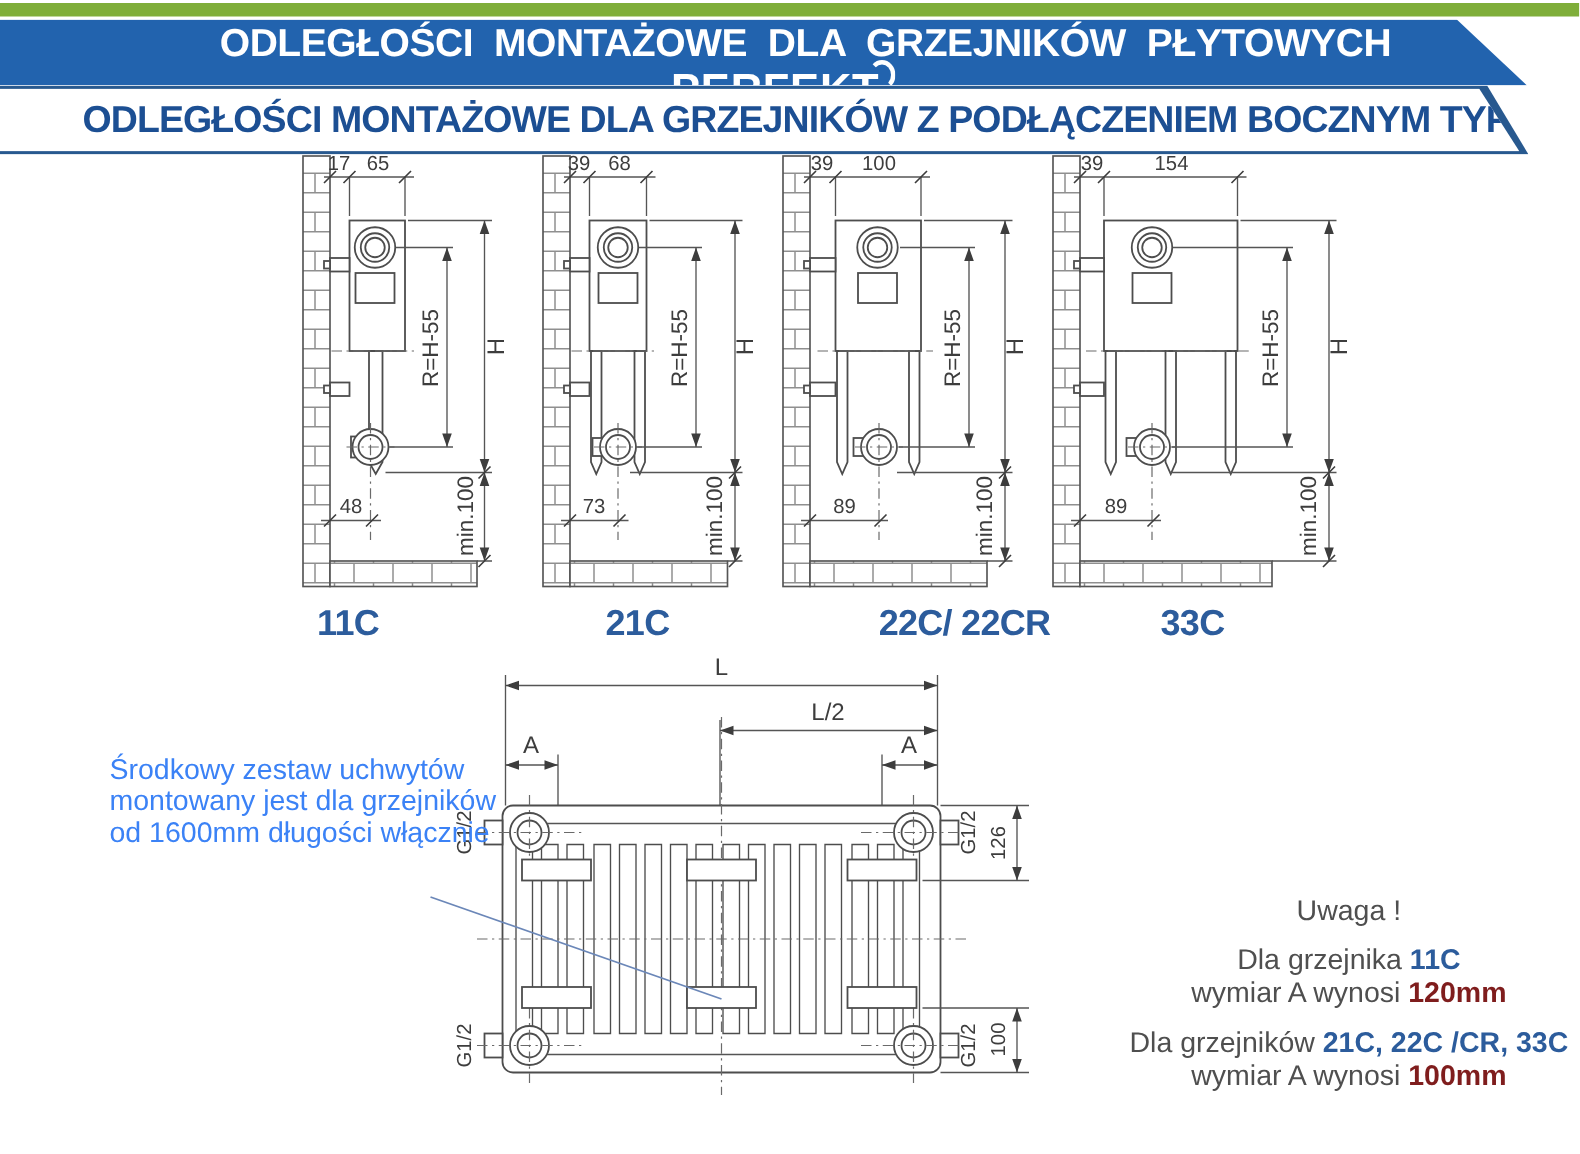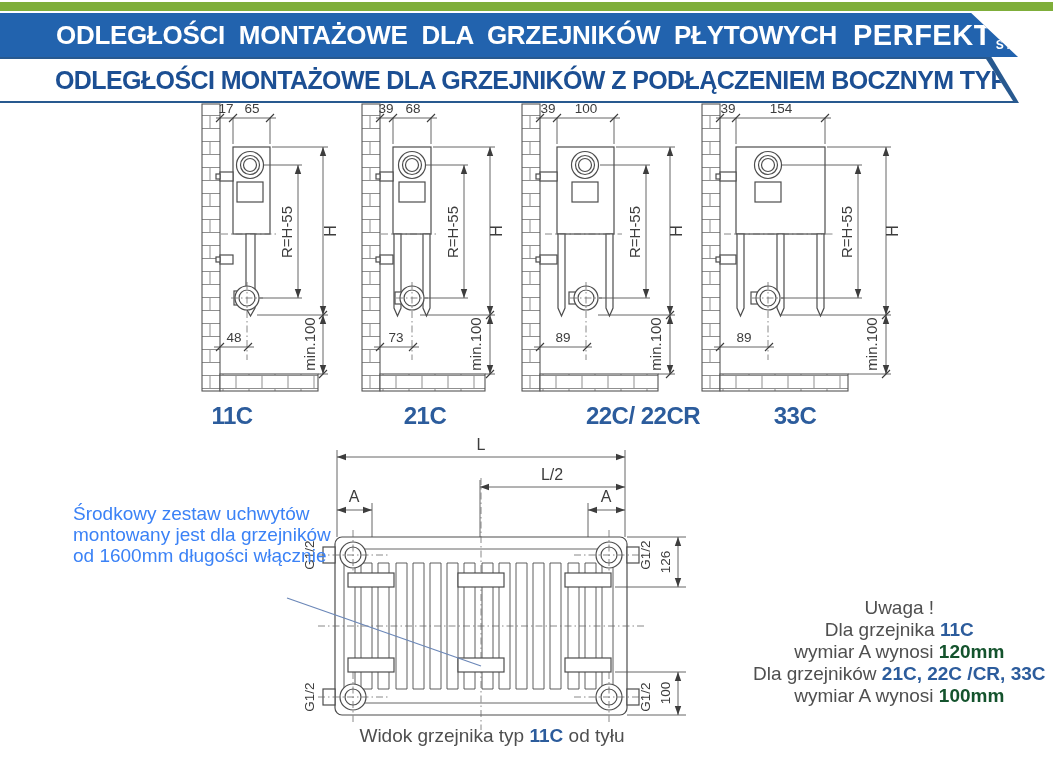--- a/index.html
+++ b/index.html
@@ -2,21 +2,21 @@
 <html><head>
 <meta charset="utf-8">
 <style>
   html,body{margin:0;padding:0;background:#fff;}
   .page{position:relative;width:1053px;height:769px;background:#fff;overflow:hidden;
         font-family:"Liberation Sans",sans-serif;}
   
   .bar-green{position:absolute;top:2px;left:0;width:1053px;height:9px;background:#7fae3a;}
   .banner-main{position:absolute;top:13px;left:0;width:1018px;height:44px;background:#2263ae;
                clip-path:polygon(0 0,95.4% 0,100% 100%,0 100%);
-               display:flex;align-items:center;padding-left:56px;box-sizing:border-box;}
+               display:flex;align-items:center;padding-left:56px;box-sizing:border-box;flex-direction:column;}
   .banner-main .ttl{color:#fff;font-size:26px;font-weight:bold;word-spacing:7px;letter-spacing:-0.3px;white-space:nowrap;}
   .brand{color:#fff;font-weight:bold;font-size:29px;letter-spacing:0.5px;margin-left:16px;white-space:nowrap;}
   .curl{display:inline-block;width:12px;height:14px;border:3px solid #fff;border-left-color:transparent;
         border-bottom-color:transparent;border-radius:50%;position:relative;top:-9px;left:-7px;}
   .brand-suffix{color:#fff;font-size:12px;font-weight:bold;letter-spacing:0.5px;margin-left:-14px;position:relative;top:4px;}
   .banner-sub{position:absolute;top:57px;left:-3px;width:1022px;height:46px;background:#28598f;
               clip-path:polygon(0 0,97.3% 0,100% 100%,0 100%);}
   .banner-sub .inner{position:absolute;top:2px;left:0;width:1016px;height:42px;background:#fff;
               clip-path:polygon(0 0,97.35% 0,100% 100%,0 100%);
               display:flex;align-items:center;padding-left:58px;box-sizing:border-box;}
@@ -32,23 +32,23 @@
   svg .tick{stroke:#3d3d3d;stroke-width:1.1;fill:none;}
   svg .arr{fill:#3d3d3d;stroke:none;}
   svg .brick{fill:url(#bk);stroke:#555;stroke-width:1.1;}
   svg text{font-family:"Liberation Sans",sans-serif;fill:#3d3d3d;}
   svg .dm{font-size:13.5px;text-anchor:middle;}
   svg .dm-lg{font-size:15px;text-anchor:middle;}
   svg .ld{stroke:#6b87b8;stroke-width:1.2;fill:none;}
   
   .note-left{position:absolute;left:73px;top:503px;font-size:19px;line-height:21px;color:#3b82f6;white-space:pre-line;}
   .note-right{position:absolute;left:753px;top:597px;font-size:19px;color:#4f4f4f;line-height:22px;text-align:center;}
-  .note-right .blk{}
+  .note-right .blk{margin-top:11px;}
   .mdl{color:#2c5c9c;font-weight:bold;}
-  .bld{color:#14532d;font-weight:bold;}
+  .bld{color:#7f1d1d;font-weight:bold;}
   .caption{position:absolute;left:492px;top:725px;transform:translateX(-50%);font-size:19px;color:#4f4f4f;white-space:nowrap;}
 </style>
 </head>
 <body>
 
 <div class="page">
 
   <svg width="0" height="0" style="position:absolute" aria-hidden="true">
     <defs>
       <pattern id="bk" width="26" height="26" patternUnits="userSpaceOnUse">
@@ -322,17 +322,14 @@
     <div class="blk">
       <span>Dla grzejnika </span><span class="mdl">11C</span><br>
       <span>wymiar A wynosi </span><span class="bld">120mm</span>
     </div>
     <div class="blk">
       <span>Dla grzejników </span><span class="mdl">21C, 22C /CR, 33C</span><br>
       <span>wymiar A wynosi </span><span class="bld">100mm</span>
     </div>
   </div>
 
-  <div class="caption">
-    <span>Widok grzejnika typ </span><span class="mdl">11C</span><span> od tyłu</span>
-  </div>
 
 </div>
 
 </body></html>

